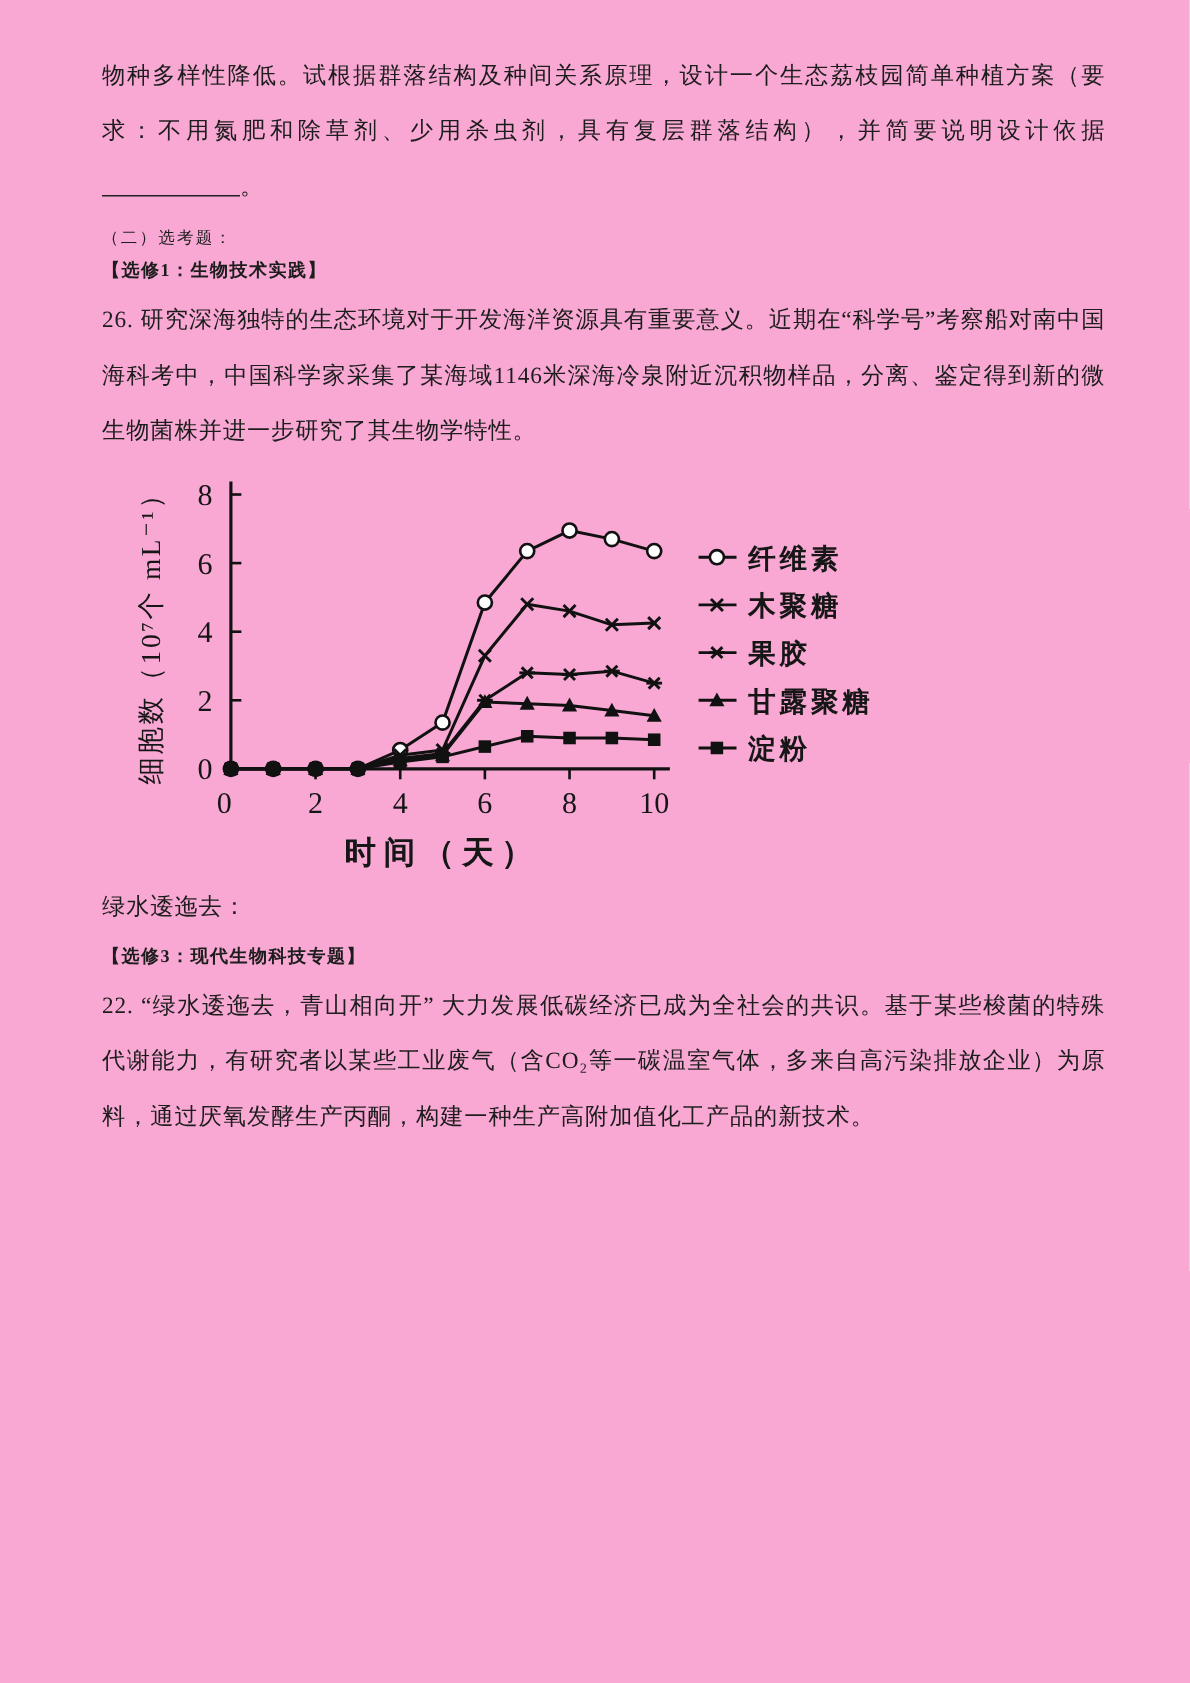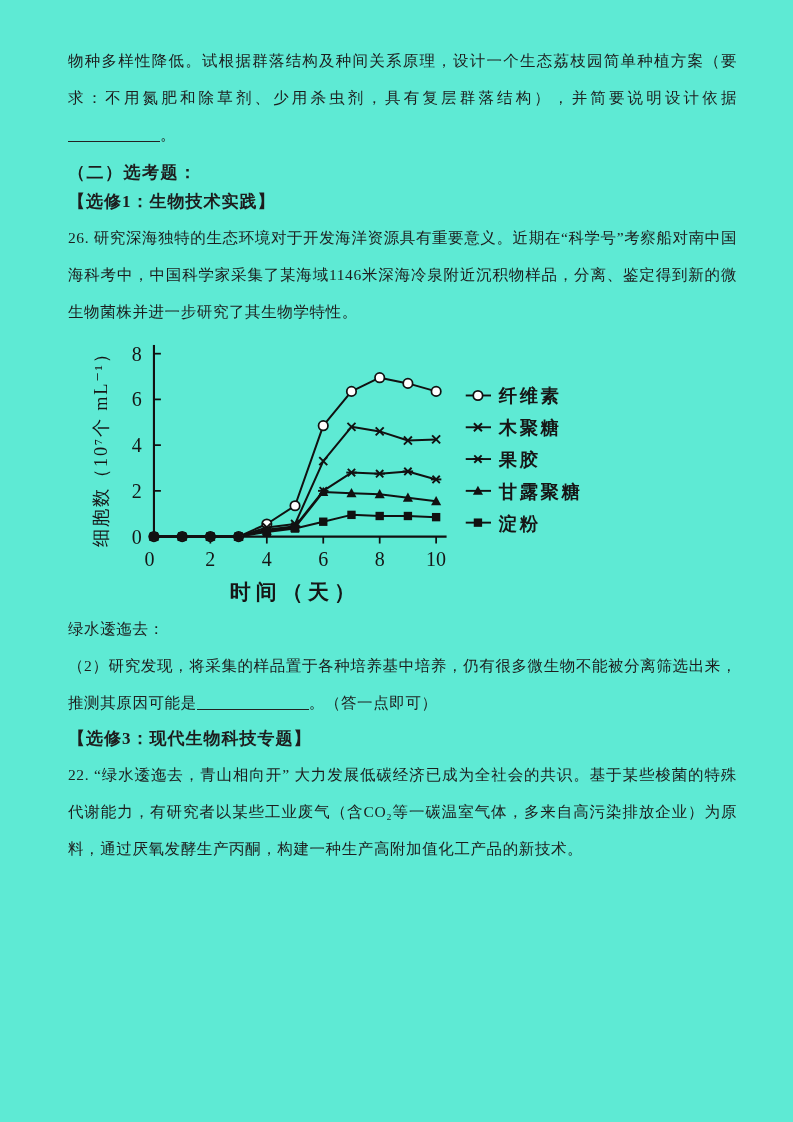--- a/index.html
+++ b/index.html
@@ -1,40 +1,40 @@
 <!DOCTYPE html>
 <html><head>
 <meta charset="utf-8">
 <style>
   html,body{margin:0;padding:0;background:#e9e9e9;}
   .page{
     position:relative;
     width:793px;height:1122px;
-    background:#5eead4;
+    background:#f9a8d4;
     box-sizing:border-box;
-    padding:42px 56px 20px 68px;
+    padding:32px 56px 20px 68px;
     font-family:"Liberation Serif","DejaVu Serif",serif;
     color:#1d1d1d;
     overflow:hidden;
   }
   .body-text{
     font-size:15.5px;
     line-height:37px;
     text-align:justify;
     margin:0;
     letter-spacing:0.6px;
   }
   .section-head{
-    font-size:17px;
-    font-weight:bold;
+    font-size:11px;
+    font-weight:normal;
     margin:8px 0 0 0;
     letter-spacing:1.5px;
   }
   .elective-head{
-    font-size:17px;
+    font-size:12px;
     font-weight:bold;
     margin:6px 0 6px 0;
     letter-spacing:1px;
   }
   .blank{
     display:inline-block;
     border-bottom:1.5px solid #222;
     height:14px;
     vertical-align:-2px;
   }
@@ -195,19 +195,18 @@
         <line x1="436" y1="212" x2="465" y2="212" stroke="#111111" stroke-width="2.2"></line>
         <rect x="445.2" y="207.2" width="9.6" height="9.6" fill="#111111"></rect>
         <text x="474" y="220" font-size="21" font-weight="bold" letter-spacing="3">淀粉</text>
         <text x="240" y="300" text-anchor="middle" font-size="24" font-weight="bold" letter-spacing="6">时间（天）</text>
         <text x="24" y="123" text-anchor="middle" font-size="21" letter-spacing="2" transform="rotate(-90 24 123)">细胞数（10⁷个 mL⁻¹）</text>
       </svg>
   </figure>
 
   <p class="body-text">绿水逶迤去：</p>
 
-  <p class="body-text">（2）研究发现，将采集的样品置于各种培养基中培养，仍有很多微生物不能被分离筛选出来，推测其原因可能是<span class="blank" style="width: 112px;"></span>。（答一点即可）</p>
 
   <h2 class="elective-head">【选修3：现代生物科技专题】</h2>
 
   <p class="body-text">22. “绿水逶迤去，青山相向开” 大力发展低碳经济已成为全社会的共识。基于某些梭菌的特殊代谢能力，有研究者以某些工业废气（含CO₂等一碳温室气体，多来自高污染排放企业）为原料，通过厌氧发酵生产丙酮，构建一种生产高附加值化工产品的新技术。</p>
 
 </div>
 
 </body></html>

